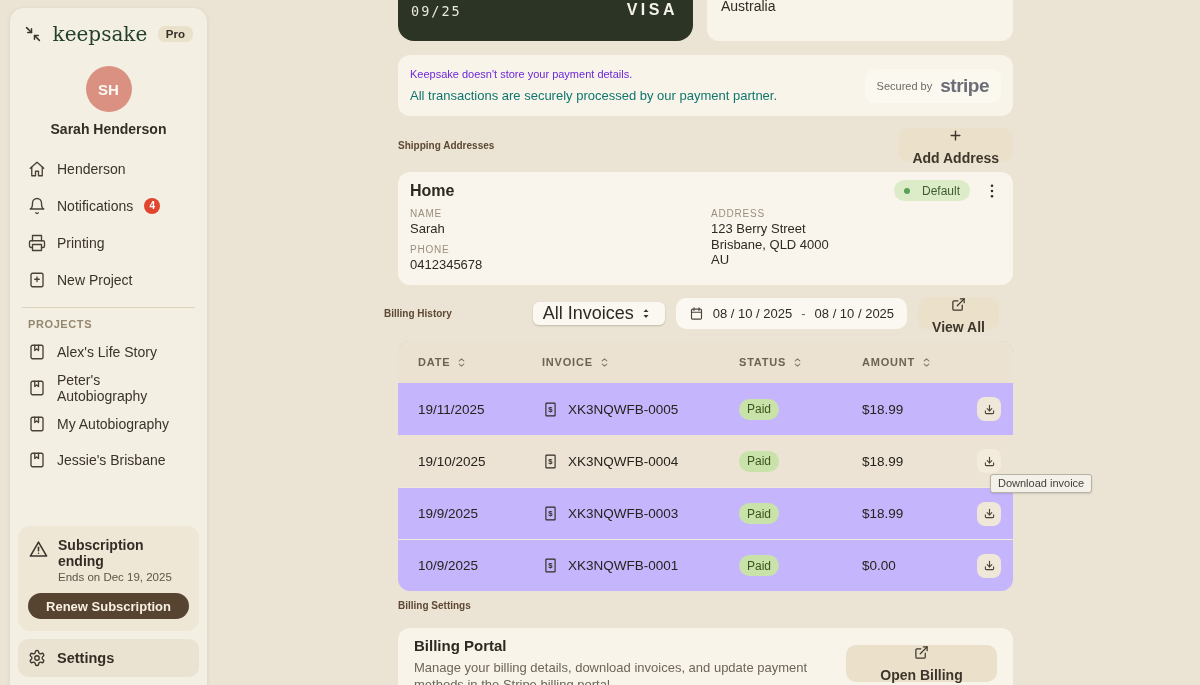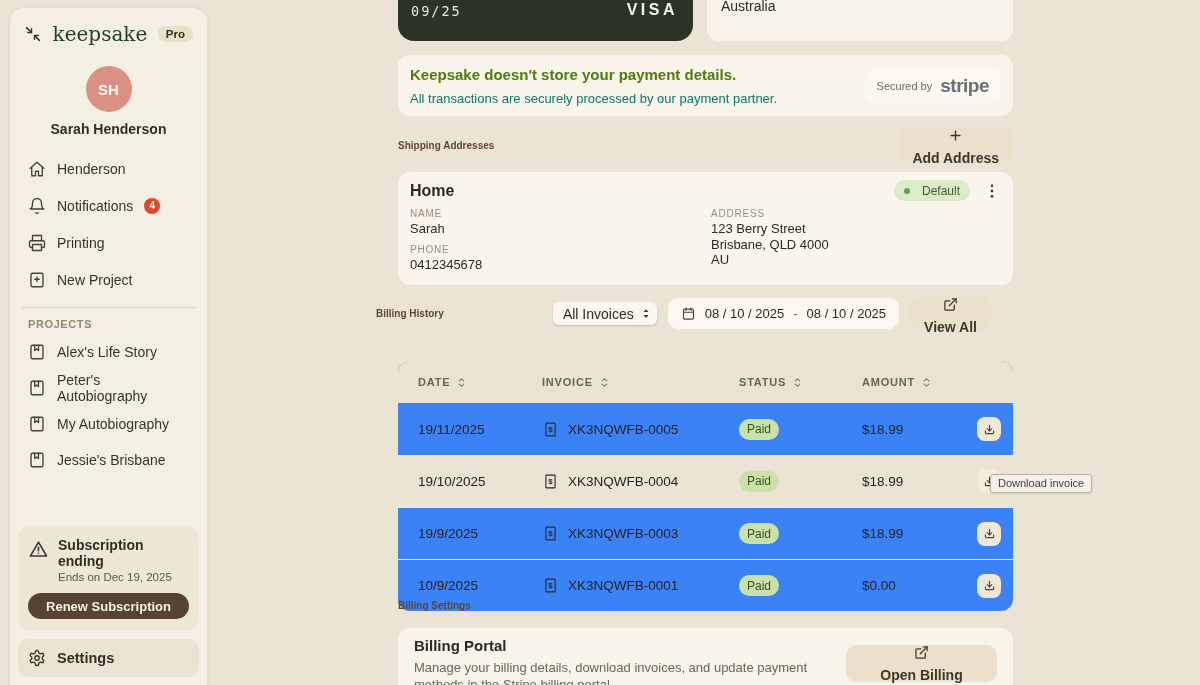--- a/index.html
+++ b/index.html
@@ -47,21 +47,21 @@
   .cc-expiry { position:absolute; left:13px; top:3px; font-family:"DejaVu Sans Mono",monospace;
                font-size:13.5px; letter-spacing:2px; color:#e9e7de; }
   .cc-brand { position:absolute; right:15px; top:1px; font-size:16px; font-weight:bold;
               letter-spacing:3.5px; color:#f4f2ea; }
   .country-card { position:absolute; left:707px; top:0; width:306px; height:41px;
                   background:#f8f4ea; border-radius:0 0 12px 12px; }
   .country-text { position:absolute; left:14px; top:-2px; font-size:14px; font-weight:500; color:#2f2a23; }
 
   .notice-card { position:absolute; left:398px; top:55px; width:615px; height:61px; background:#f8f4ea;
                  border-radius:12px; padding:5px 12px; display:flex; justify-content:space-between; align-items:center; }
-  .notice-title { font-size:15px; font-weight:bold; color:#4d7c0f; }
+  .notice-title { font-size:11px; font-weight:normal; color:#6d28d9; }
   .notice-sub { font-size:13px; color:#0f766e; margin-top:8px; }
   .stripe-badge { background:#fbf8f0; border-radius:9px; padding:6px 12px; display:flex; align-items:center; gap:8px; }
   .secured-by { font-size:11px; color:#6b6a66; }
   .stripe-logo { font-size:19px; font-weight:bold; color:#6c6d77; letter-spacing:-.5px; }
 
   .section-head { position:absolute; display:flex; align-items:center; justify-content:space-between; }
   .section-title { font-size:10px; font-weight:bold; color:#5d4833; }
   .tan-btn { background:#ebe1cb; border:none; border-radius:10px; display:flex; align-items:center; gap:7px;
              font-size:14px; font-weight:bold; color:#3e362c; padding:0 14px; height:34px; font-family:inherit;flex-direction:column; }
   .tan-btn svg { width:15px; height:15px; flex:none; }
@@ -76,28 +76,28 @@
   .kebab-btn { margin-left:13px; background:none; border:none; width:18px; height:18px; color:#2f2a23; }
   .addr-grid { position:relative; margin-top:7px; }
   .field-label { font-size:10px; letter-spacing:.8px; color:#9a8e7b; font-weight:500; }
   .field-value { font-size:13px; color:#2e2922; margin-top:2px; }
   .field-block + .field-block { margin-top:8px; }
   .addr-col { position:absolute; left:301px; top:0; }
   .addr-lines { font-size:13px; color:#2e2922; line-height:15.5px; margin-top:2px; }
 
   .billing-controls { display:flex; align-items:center; gap:11px; }
   .select { background:#fbf8f1; border-radius:6px; box-shadow:0 1px 2px rgba(0,0,0,.18); height:23px;
-            display:flex; align-items:center; gap:7px; padding:0 6px 0 10px; font-size:14px; font-weight:500; color:#2e2a23; }
+            display:flex; align-items:center; gap:7px; padding:0 14px 0 10px; font-size:18px; font-weight:500; color:#2e2a23; }
   .select svg { width:10px; height:15px; color:#3a332b; }
   .date-box { background:#fbf8f2; border-radius:10px; height:31px; display:flex; align-items:center; gap:9px;
               padding:0 13px; font-size:13px; font-weight:500; color:#2e2a24; }
   .date-box svg { width:15px; height:15px; color:#4c443a; }
   .range-sep { color:#6e6457; }
 
-  .table { position:absolute; left:398px; top:361px; width:615px; border-radius:12px; overflow:hidden; background:#3b82f6; }
+  .table { position:absolute; left:398px; top:341px; width:615px; border-radius:12px; overflow:hidden; background:#c4b5fd; }
   .thead, .trow { display:grid; grid-template-columns:124px 197px 123px 115px 1fr; align-items:center; padding-left:20px; }
   .thead { height:42px; background:#ebe2d1; }
   .th { display:flex; align-items:center; gap:6px; font-size:11px; font-weight:bold; letter-spacing:.8px;
         color:#6e6254; text-transform:uppercase; }
   .th svg { width:11px; height:11px; color:#857969; }
   .trow { height:52px; font-size:13.5px; color:#26221c; }
   .trow.alt { background:#ece3d4; }
   .trow.sep { border-top:1px solid #f0ead9; }
   .inv-cell { display:flex; align-items:center; gap:9px; }
   .inv-cell svg { width:17px; height:17px; color:#2f2a23; flex:none; }
@@ -295,21 +295,21 @@
         <div class="field-label">ADDRESS</div>
         <div class="addr-lines">
           <div>123 Berry Street</div>
           <div>Brisbane, QLD 4000</div>
           <div>AU</div>
         </div>
       </div>
     </div>
   </div>
 
-  <div class="section-head" style="left:376px;top:297px;width:615px;height:33px">
+  <div class="section-head" style="left:384px;top:297px;width:615px;height:33px">
     <div class="section-title">Billing History</div>
     <div class="billing-controls">
       <div class="select">
         <span>All Invoices</span>
         <svg viewBox="0 0 16 24" fill="currentColor">
             <path d="M4 9.5 8 5l4 4.5z"></path>
             <path d="M4 14.5 8 19l4-4.5z"></path>
           </svg>
       </div>
       <div class="date-box">

